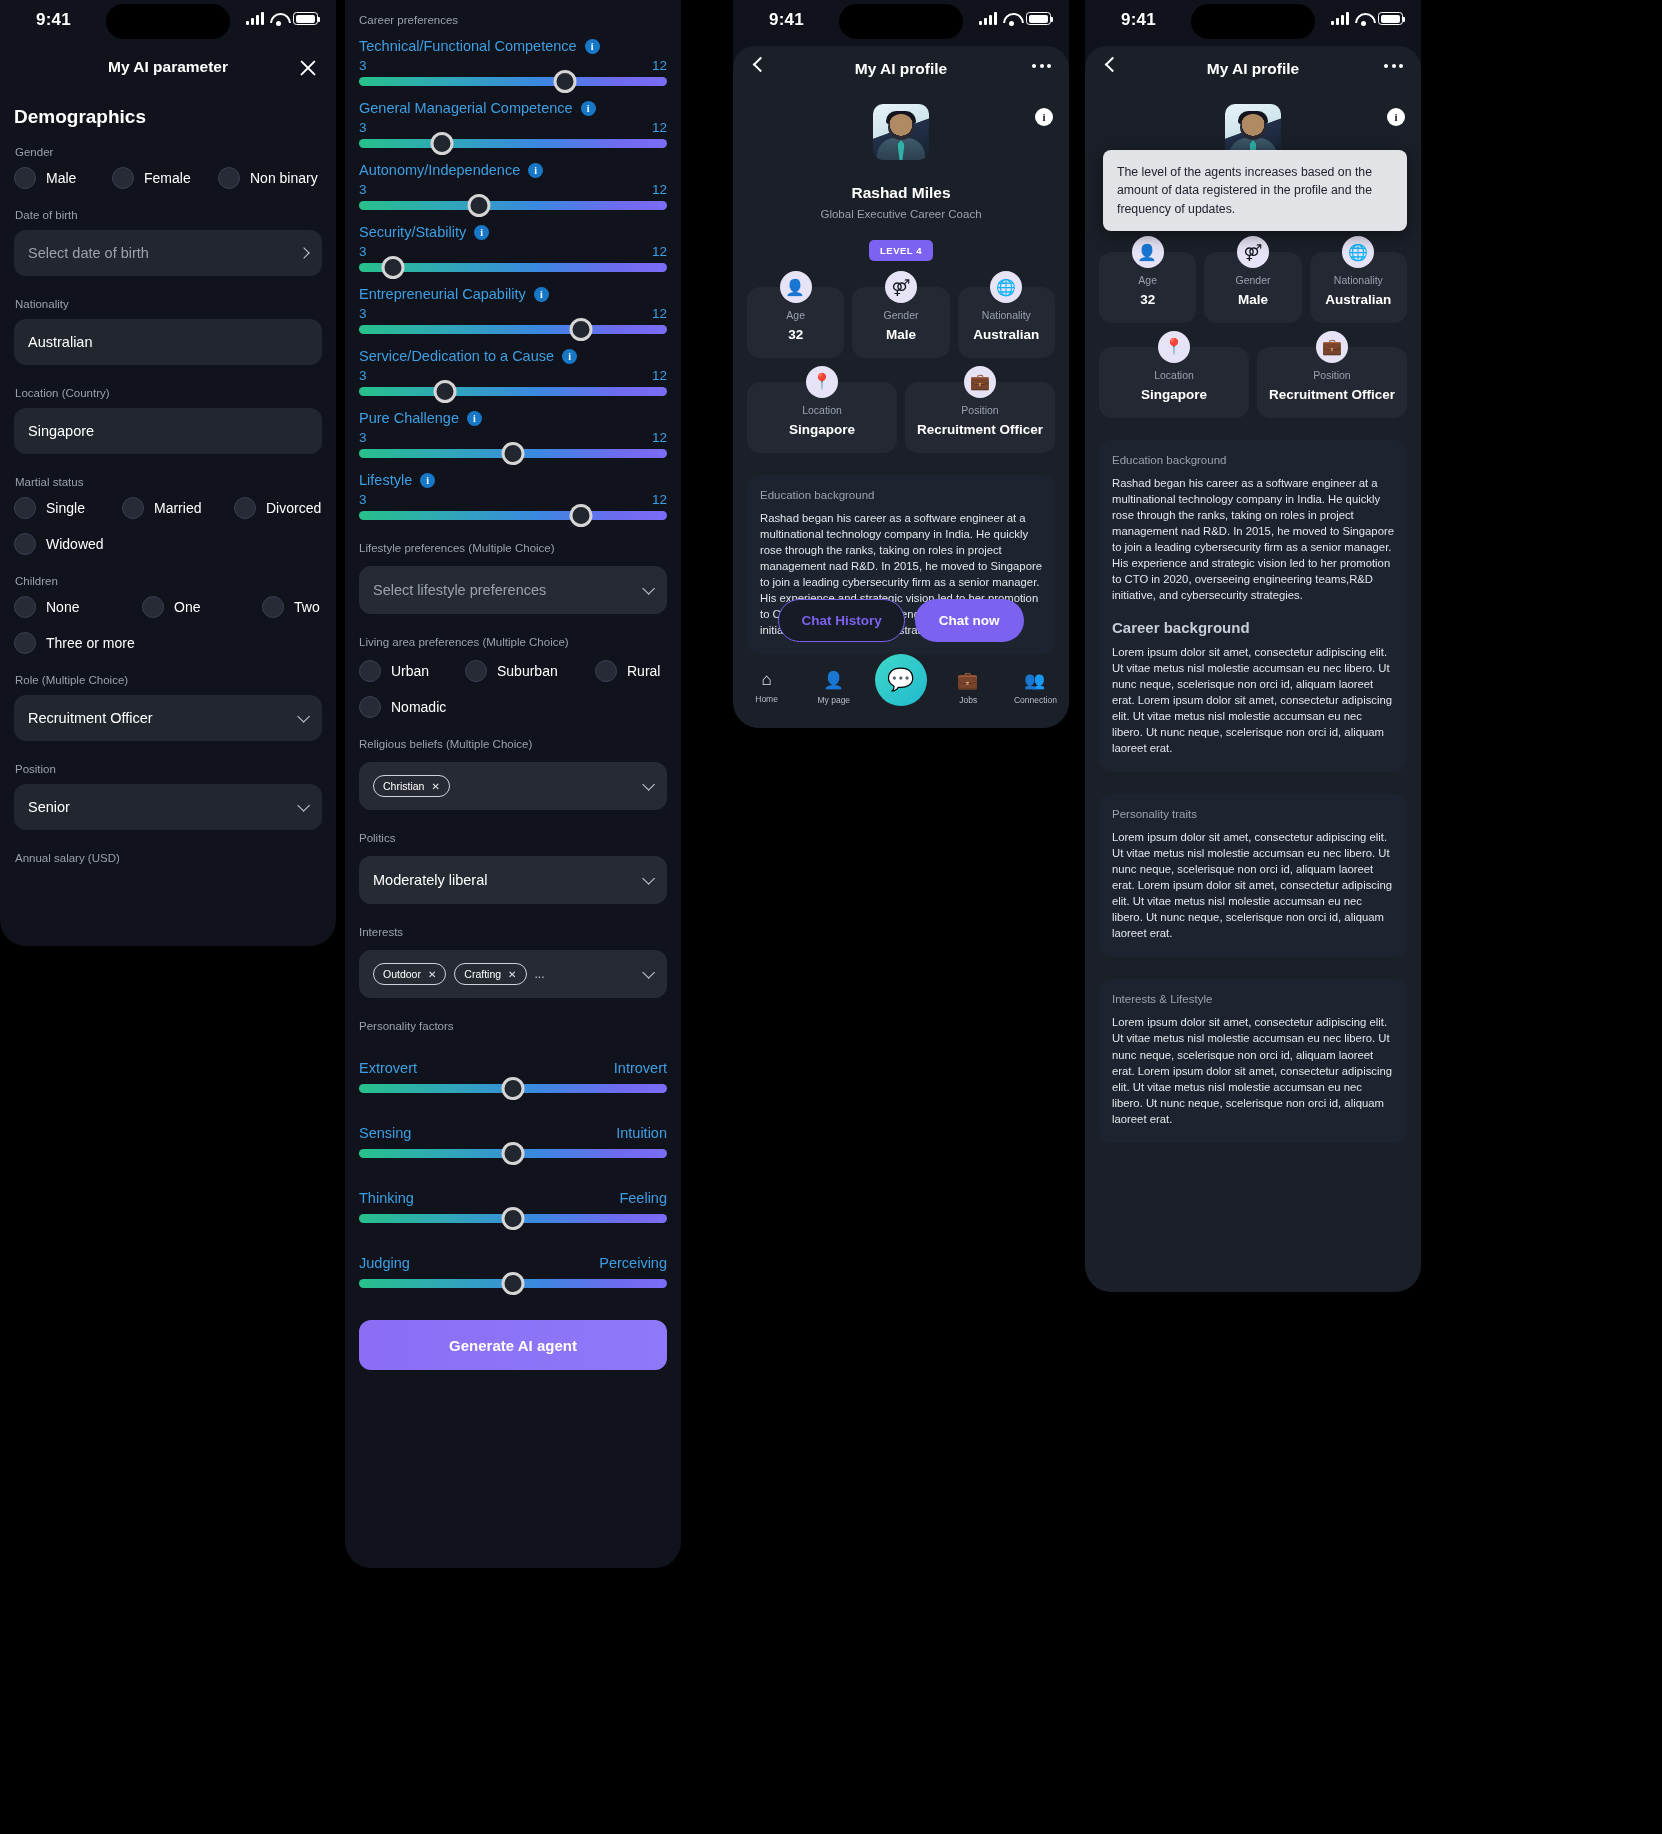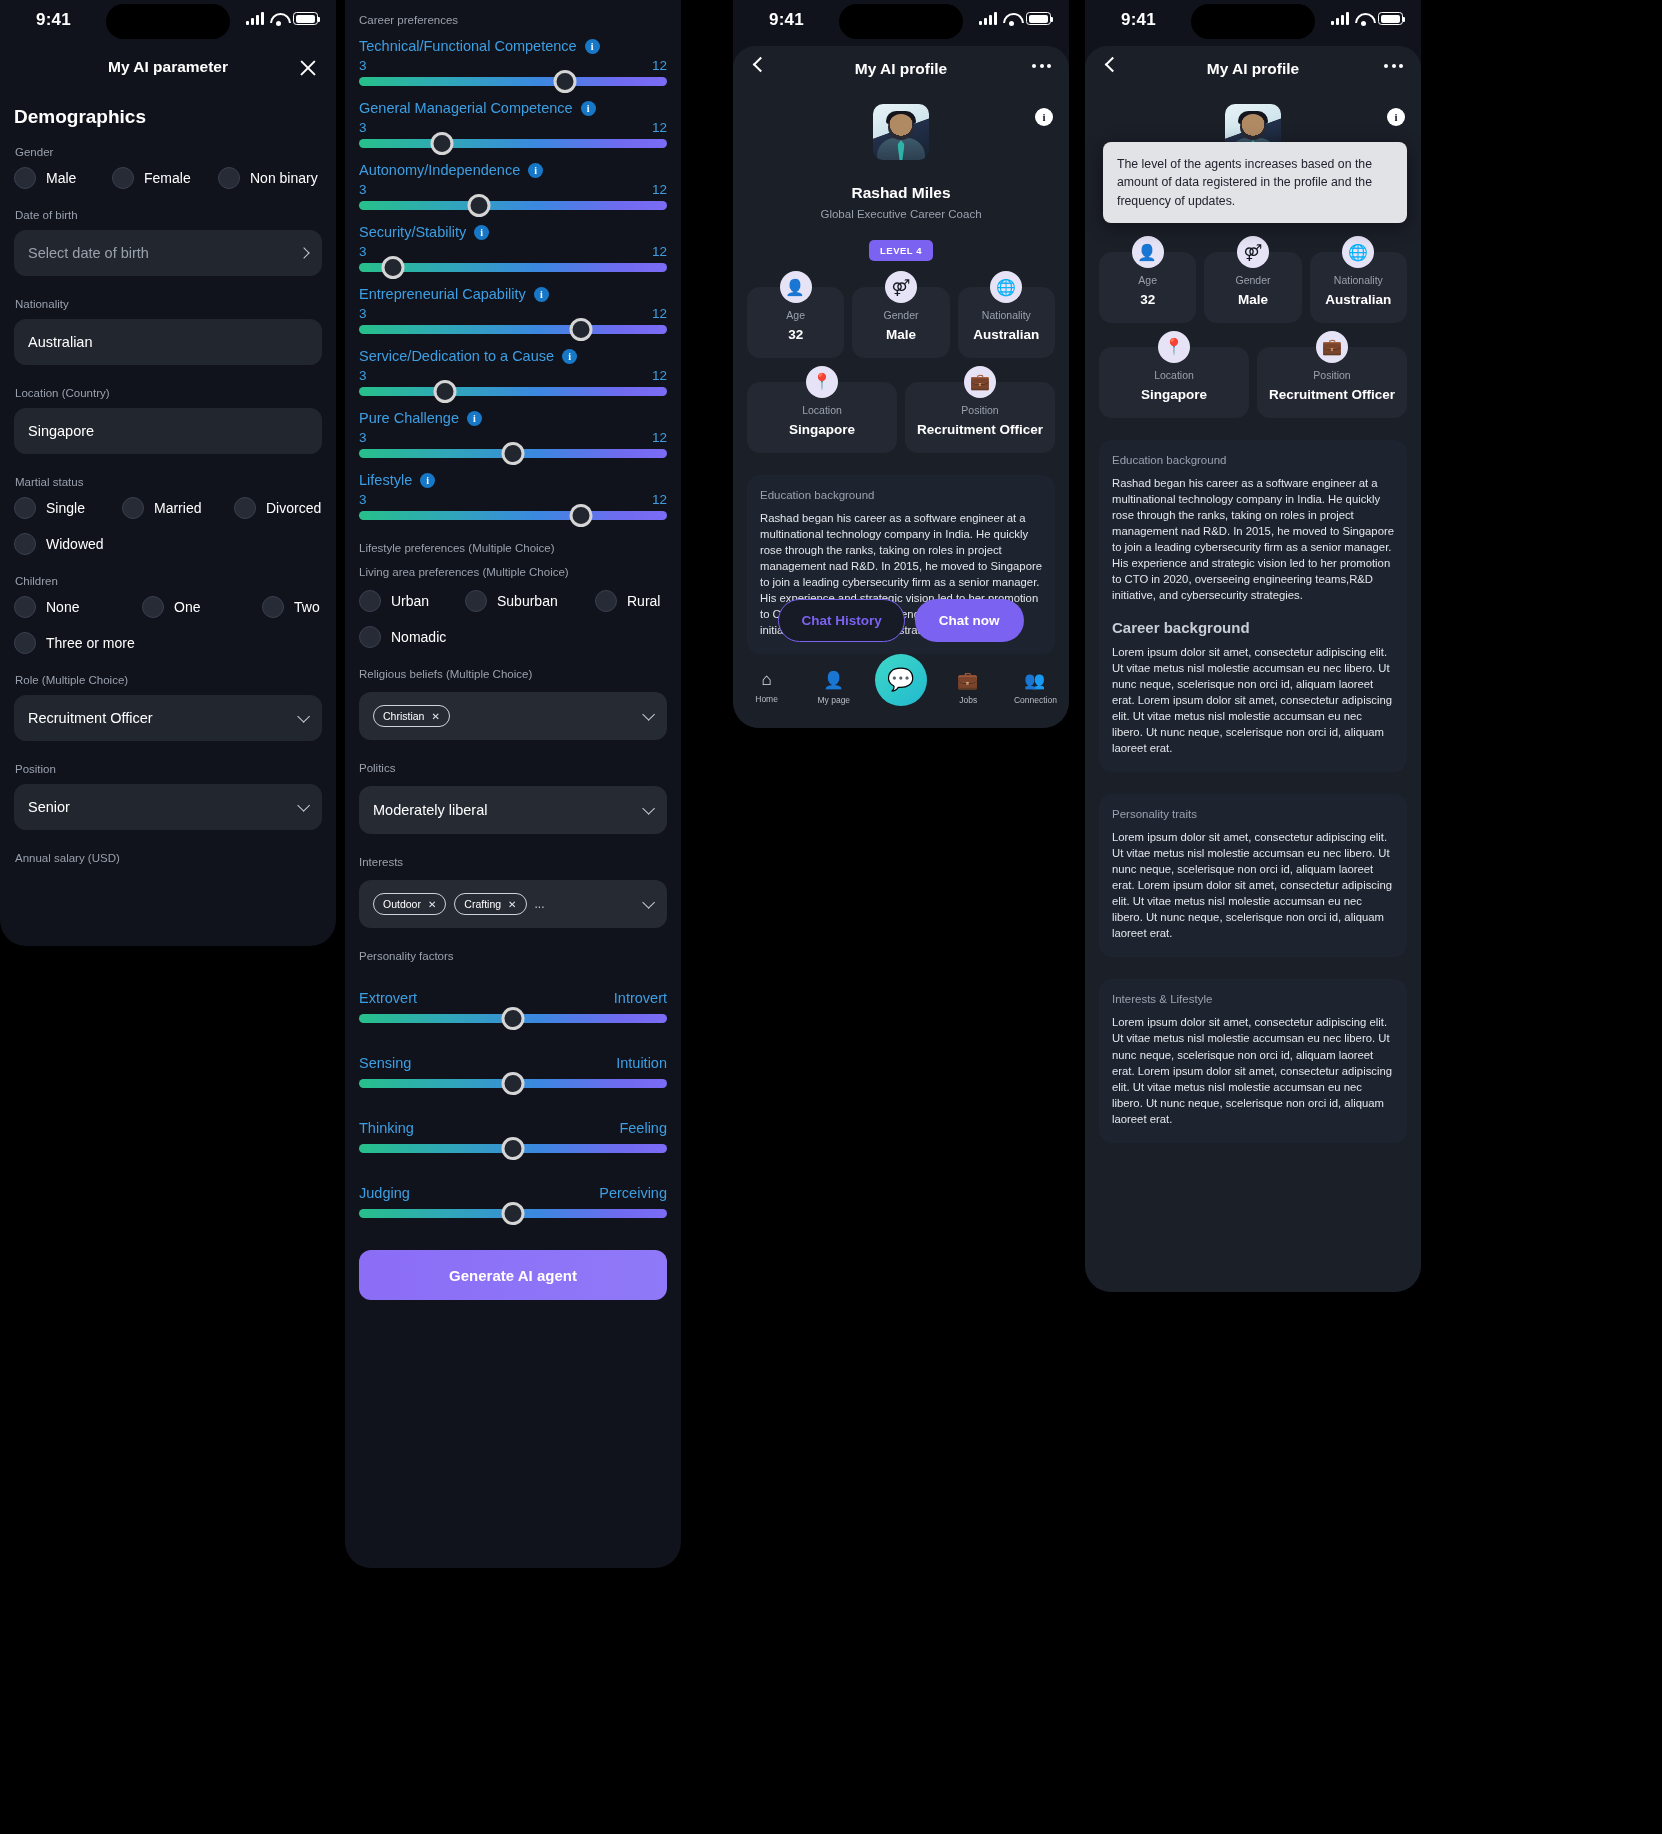--- a/index.html
+++ b/index.html
@@ -154,21 +154,21 @@
     padding: 14px 24px; border-radius:22px;}
   .tabbar { position:absolute; left:0; right:0; bottom:0; height:68px; background:#1b1f28;
     display:flex; align-items:flex-start; padding-top:10px; }
   .tab { flex:1; text-align:center; color:#b9bec7; font-size:8.5px; }
   .tab .ic { font-size:17px; display:block; margin-bottom:4px; color:#dfe3e9; }
   .tab.fab { position:relative; }
   .fab-circle { position:absolute; left:50%; top:-16px; transform:translateX(-50%);
     width:52px;height:52px;border-radius:50%;
     background: linear-gradient(140deg,#3fd8c8,#21b9ce); display:flex; align-items:center;
     justify-content:center; font-size:22px; color:#fff; }
-  .tooltip { position:absolute; left:18px; top:96px; right:14px; background:#e2e3e6;
+  .tooltip { position:absolute; left:18px; top:104px; right:14px; background:#e2e3e6;
     color:#202430; font-size:12.3px; line-height:1.5; padding: 13px 14px; border-radius:8px;
     box-shadow: 0 4px 18px rgba(0,0,0,.45); z-index: 5; }
 </style>
 </head>
 <body>
 
 <div class="stage">
 
   <div class="panel" id="panel1">
     <div class="statusbar">
@@ -394,20 +394,24 @@
         <div class="slider-nums">
           <span>3</span>
           <span>12</span>
         </div>
         <div class="track">
           <div class="thumb" style="left:72%"></div>
         </div>
       </div>
 
       <div class="sec-label">Lifestyle preferences (Multiple Choice)</div>
+      <div class="p2-sel ph">
+        <span>Select lifestyle preferences</span>
+        <span class="chev-d"></span>
+      </div>
 
       <div class="sec-label">Living area preferences (Multiple Choice)</div>
       <div class="radio-row">
         <div class="radio" style="width:106px">
           <span class="dot"></span>
           <span class="txt">Urban</span>
         </div>
         <div class="radio" style="width:130px">
           <span class="dot"></span>
           <span class="txt">Suburban</span>

